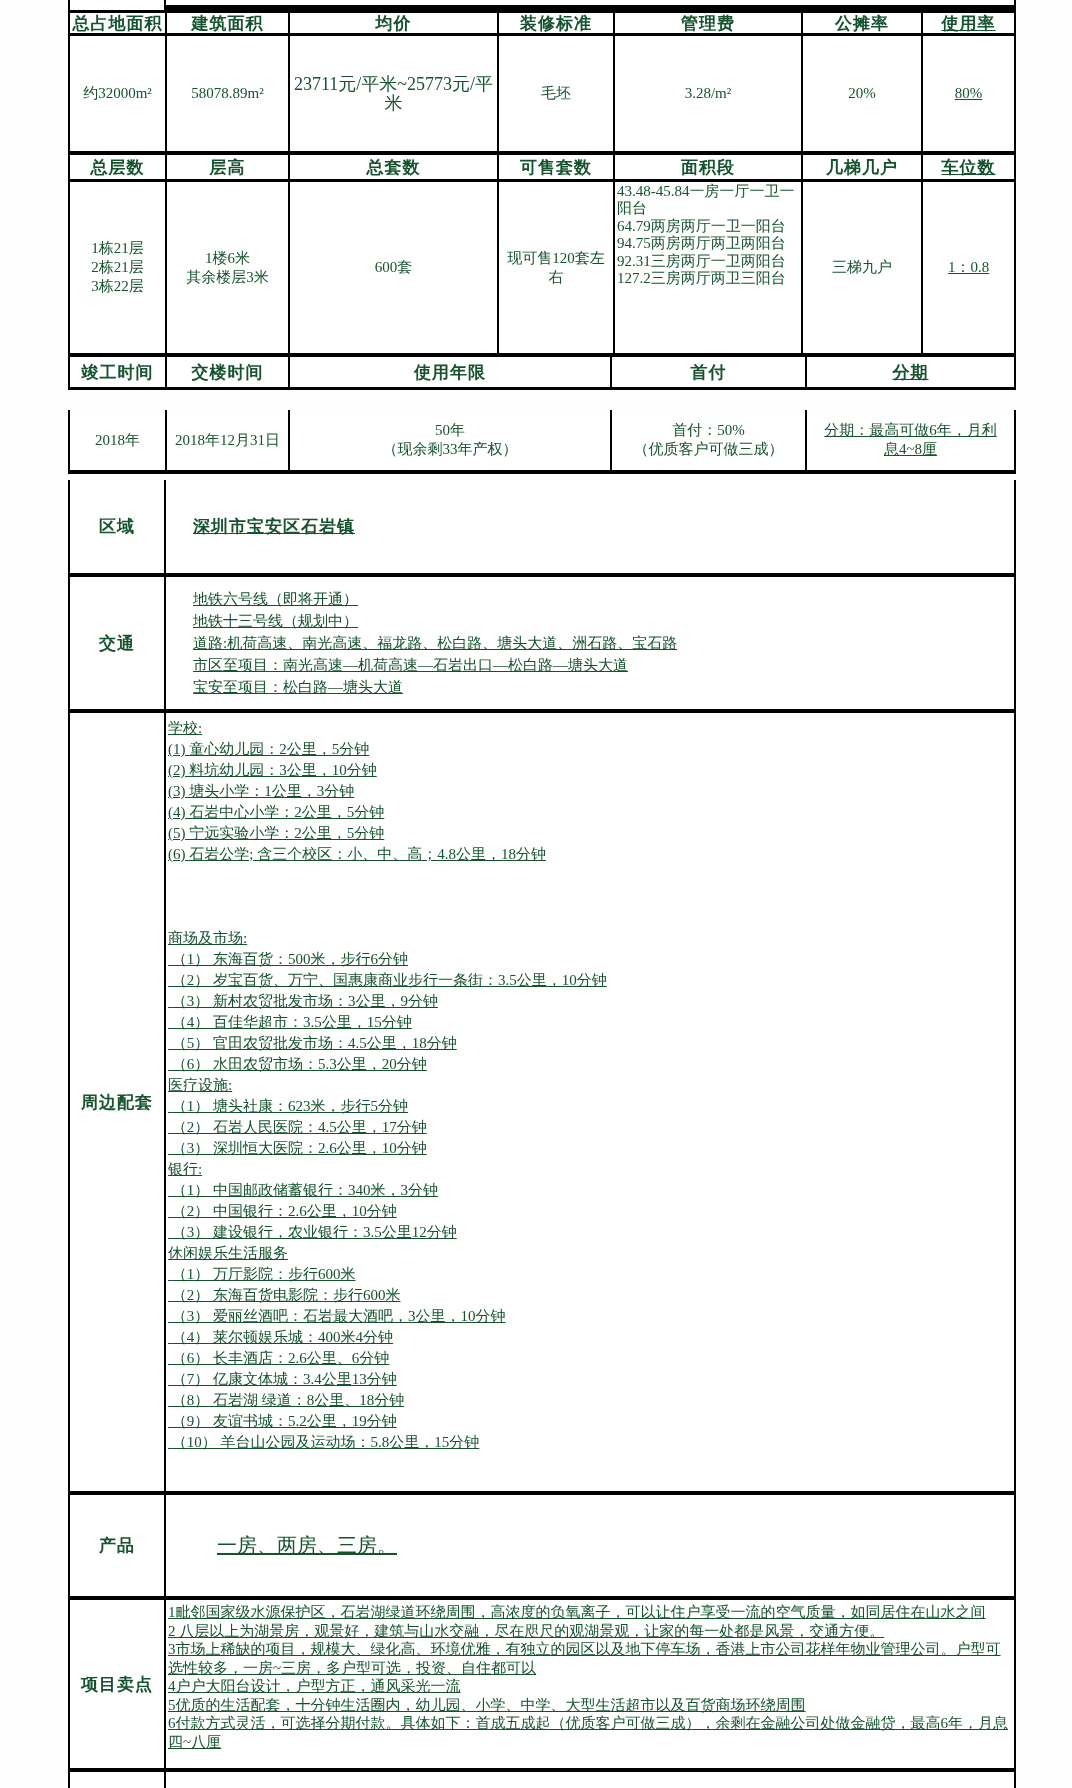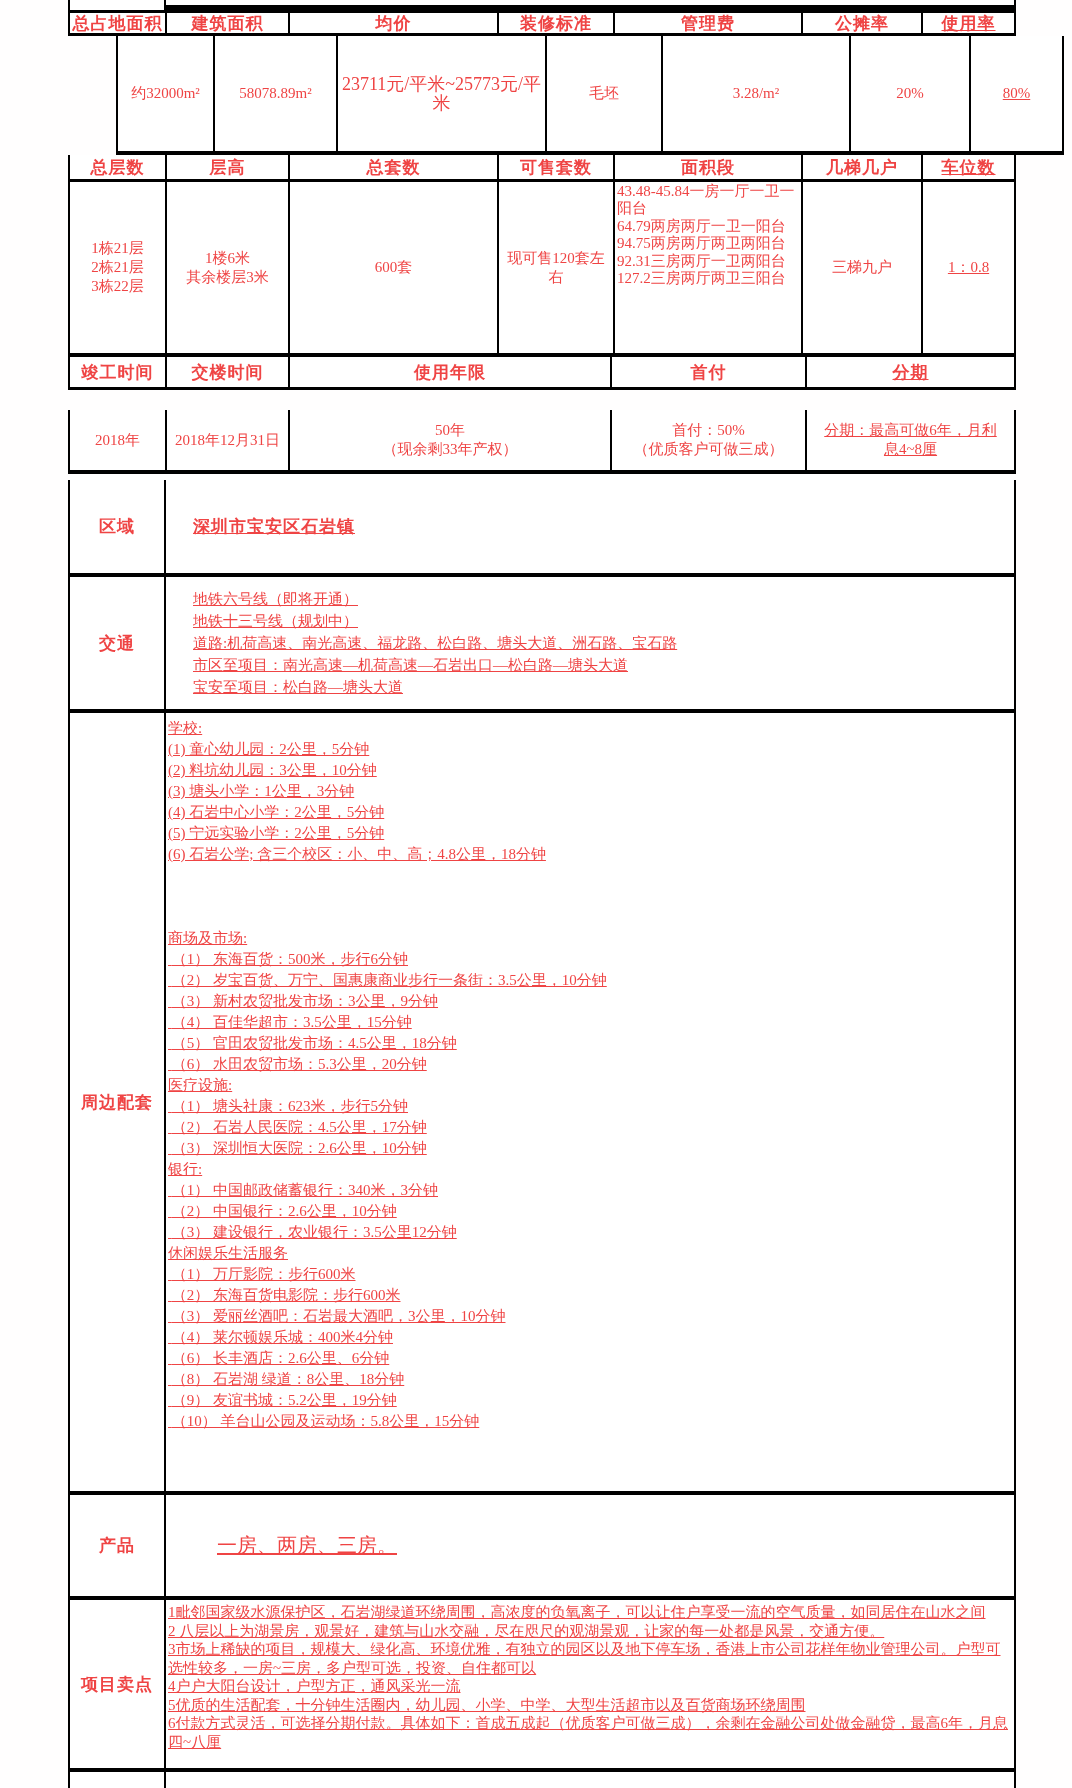--- a/index.html
+++ b/index.html
@@ -1,23 +1,23 @@
 <!DOCTYPE html>
 <html lang="zh"><head>
 <meta charset="utf-8">
 <style>
   html,body{margin:0;padding:0;background:#ffffff;}
-  .page{position:relative;width:1072px;height:1788px;background:#fffefe;color:#ef4444;
+  .page{position:relative;width:1072px;height:1788px;background:#fffefe;color:#14532d;
         font-family:"Liberation Serif","DejaVu Serif",serif;overflow:hidden;}
   .row{position:absolute;left:68px;width:948px;box-sizing:border-box;display:flex;
        border:2px solid #000;background:#fff;}
   
   #r-sliver-top{top:0;height:10px;border-top:0;border-bottom:0;}
   #r-h1{top:10px;height:26px;border-top-width:3px;border-bottom-width:3px;}
-  #r-v1{top:36px;height:119px;border-top:0;border-bottom-width:4px;margin-left:48px;}
+  #r-v1{top:36px;height:119px;border-top:0;border-bottom-width:4px;}
   #r-h2{top:155px;height:27px;border-top:0;border-bottom-width:3px;}
   #r-v2{top:182px;height:175px;border-top:0;border-bottom-width:4px;}
   #r-h3{top:357px;height:33px;border-top:0;border-bottom-width:3px;}
   #r-v3{top:410px;height:64px;border-top:0;border-bottom-width:4px;justify-content:center;}
   #r-quyu{top:480px;height:97px;border-top:0;border-bottom-width:4px;}
   #r-jiaotong{top:577px;height:136px;border-top:0;border-bottom-width:4px;}
   #r-peitao{top:713px;height:782px;border-top:0;border-bottom-width:4px;}
   #r-chanpin{top:1495px;height:105px;border-top:0;border-bottom-width:4px;}
   #r-maidian{top:1600px;height:172px;border-top:0;border-bottom-width:4px;}
   #r-sliver-bottom{top:1772px;height:16px;border-top:0;border-bottom:0;}
@@ -171,20 +171,21 @@
         <div class="line">银行:</div>
         <div class="line"> （1） 中国邮政储蓄银行：340米，3分钟</div>
         <div class="line"> （2） 中国银行：2.6公里，10分钟</div>
         <div class="line"> （3） 建设银行，农业银行：3.5公里12分钟</div>
         <div class="line">休闲娱乐生活服务</div>
         <div class="line"> （1） 万厅影院：步行600米</div>
         <div class="line"> （2） 东海百货电影院：步行600米</div>
         <div class="line"> （3） 爱丽丝酒吧：石岩最大酒吧，3公里，10分钟</div>
         <div class="line"> （4） 莱尔顿娱乐城：400米4分钟</div>
         <div class="line"> （6） 长丰酒店：2.6公里、6分钟</div>
+        <div class="line"> （7） 亿康文体城：3.4公里13分钟</div>
         <div class="line"> （8） 石岩湖 绿道：8公里、18分钟</div>
         <div class="line"> （9） 友谊书城：5.2公里，19分钟</div>
         <div class="line"> （10） 羊台山公园及运动场：5.8公里，15分钟</div>
       </div>
   </div>
 
   <div class="row" id="r-chanpin">
     <div class="cell wlab seclab">产品</div>
     <div class="cell wcon seccon con-product">
         <div class="line">一房、两房、三房。</div>

